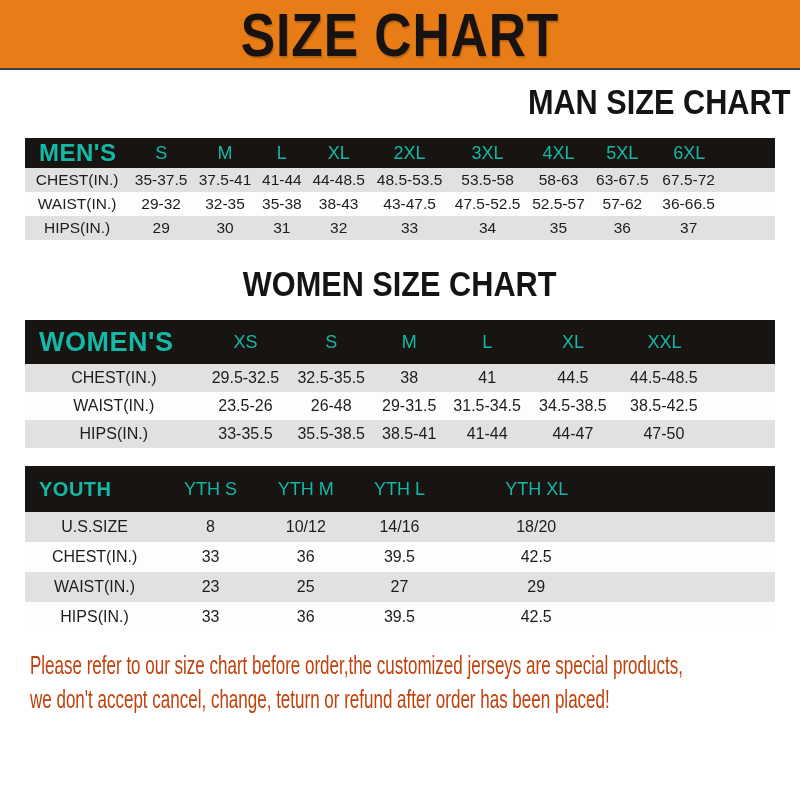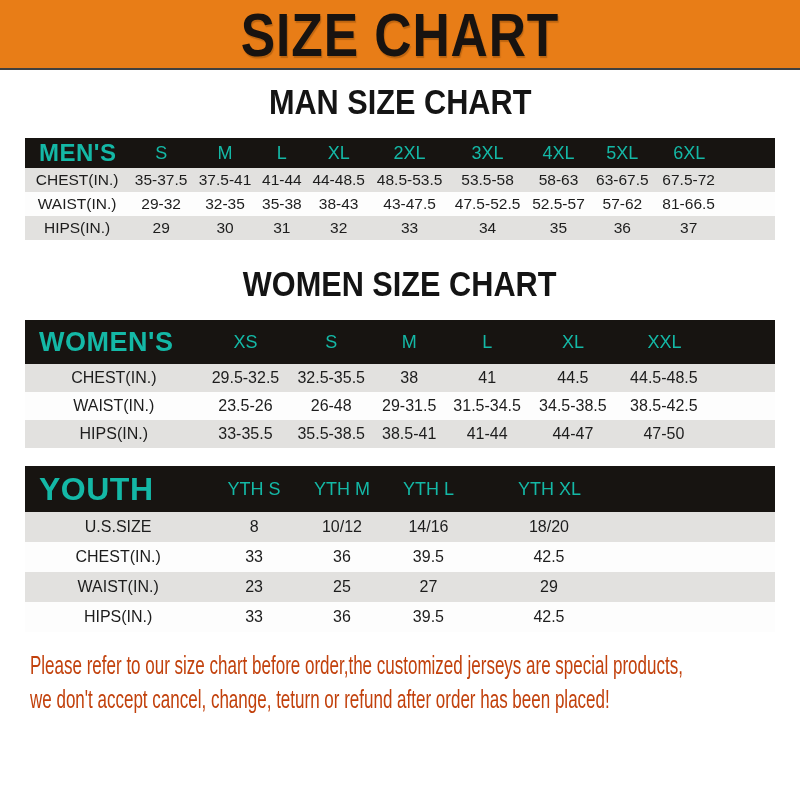--- a/index.html
+++ b/index.html
@@ -26,21 +26,21 @@
     white-space: nowrap;
   }
   
   .section-title-wrap { text-align: center; line-height: 36px; height: 36px; }
   .section-title {
     display: inline-block;
     font-size: 33px; font-weight: 700; color: #141414;
     transform: scale(0.93, 1.08);
     white-space: nowrap; letter-spacing: 0px;
   }
-  .s-men   .section-title-wrap { margin-top: 14px; }
+  .s-men   .section-title-wrap { margin-top: 14px; text-align: right; }
   .s-women .section-title-wrap { margin-top: 26px; }
   .s-youth .section-title-wrap { margin-top: 42px; }
   
   .size-table {
     width: 750px; margin: 18px auto 0 auto;
     border-collapse: collapse; table-layout: auto;
   }
   .size-table th {
     background: #171411; color: #14b8a6;
     font-weight: 400; font-size: 18px; text-align: center;
@@ -61,21 +61,21 @@
   .t-men   th:first-child { font-size: 24px; }
   .t-men   td { height: 24px; font-size: 15.5px; }
   .t-men   th:last-child, .t-men td:last-child { padding-right: 55px; }
 
   .t-women th { height: 44px; }
   .t-women th:first-child { font-size: 27px; }
   .t-women td { height: 28px; }
   .t-women th:last-child, .t-women td:last-child { padding-right: 66px; }
 
   .t-youth th { height: 46px; }
-  .t-youth th:first-child { font-size: 32px; }
+  .t-youth th:first-child { font-size: 20px; }
   .t-youth td { height: 30px; }
   .t-youth th:last-child, .t-youth td:last-child { padding-right: 150px; }
 
   
   .footer { margin: 16px 0 0 30px; color: #c2410c; font-size: 25px; }
   .footer .footer-line {
     white-space: nowrap;
     transform: scaleX(0.68); transform-origin: left center;
     line-height: 34px; font-weight: 400;
   }
@@ -122,21 +122,21 @@
         <tr>
           <td>WAIST(IN.)</td>
           <td>29-32</td>
           <td>32-35</td>
           <td>35-38</td>
           <td>38-43</td>
           <td>43-47.5</td>
           <td>47.5-52.5</td>
           <td>52.5-57</td>
           <td>57-62</td>
-          <td>81-66.5</td>
+          <td>36-66.5</td>
         </tr>
         <tr>
           <td>HIPS(IN.)</td>
           <td>29</td>
           <td>30</td>
           <td>31</td>
           <td>32</td>
           <td>33</td>
           <td>34</td>
           <td>35</td>

